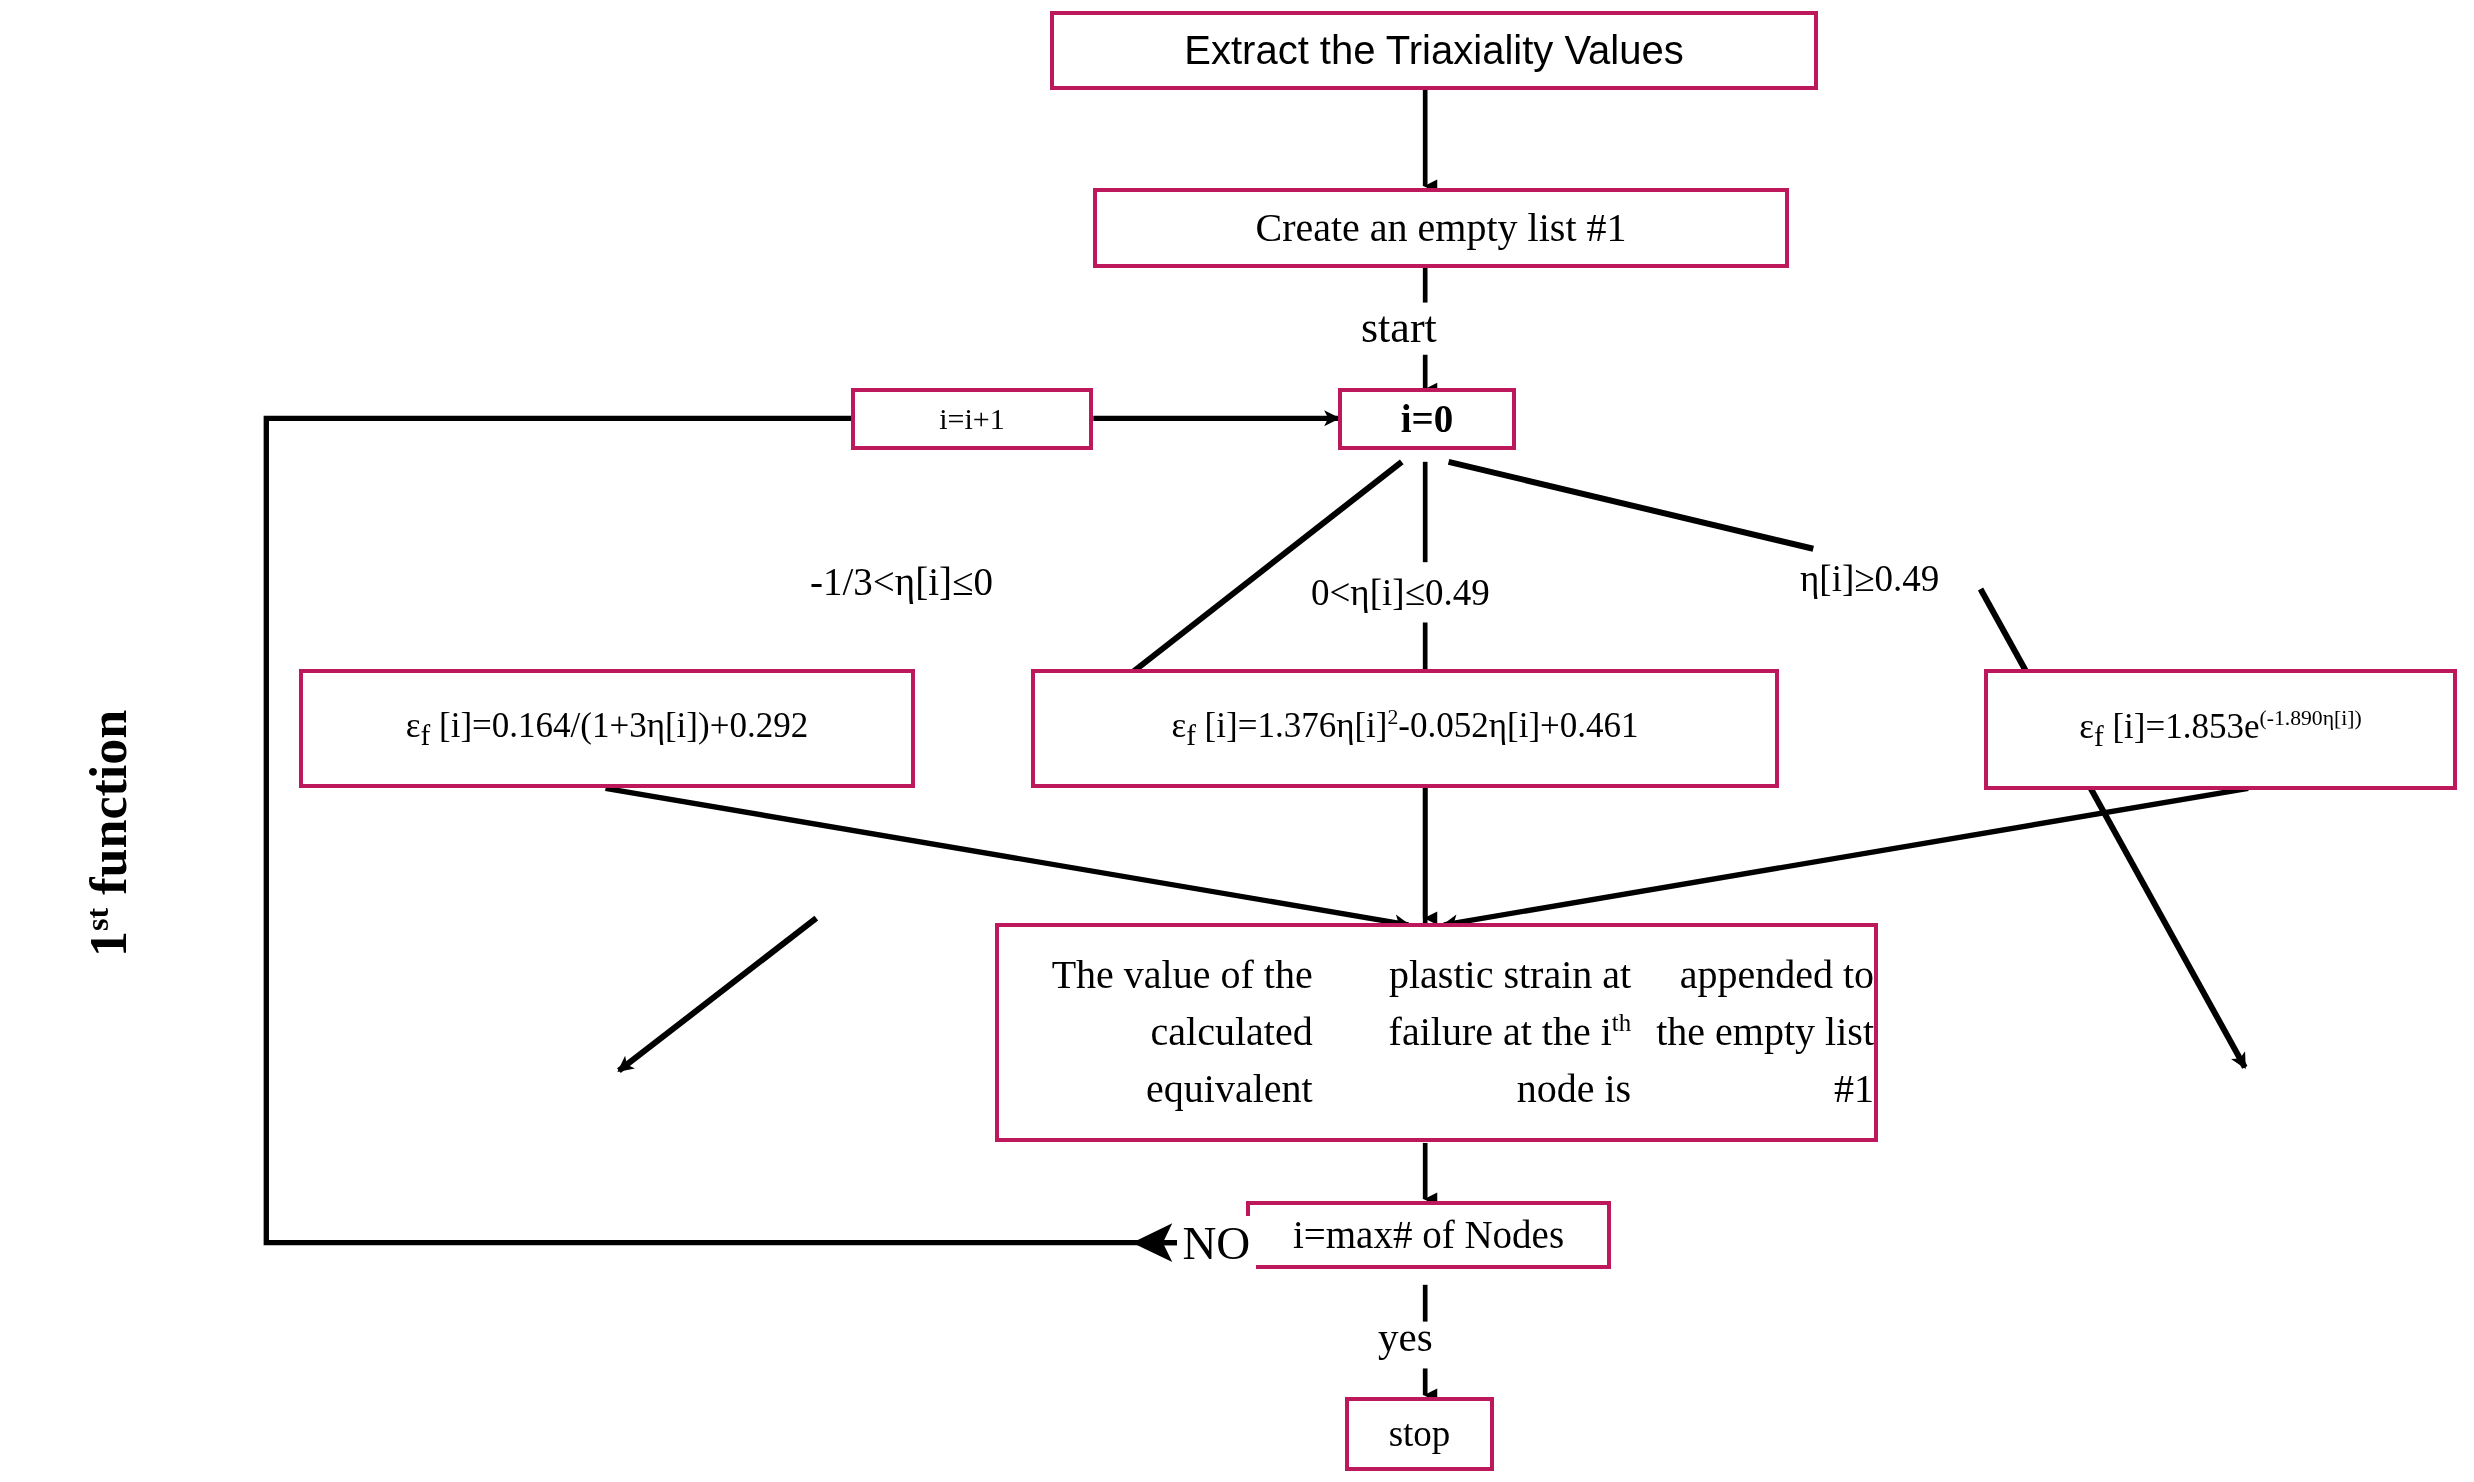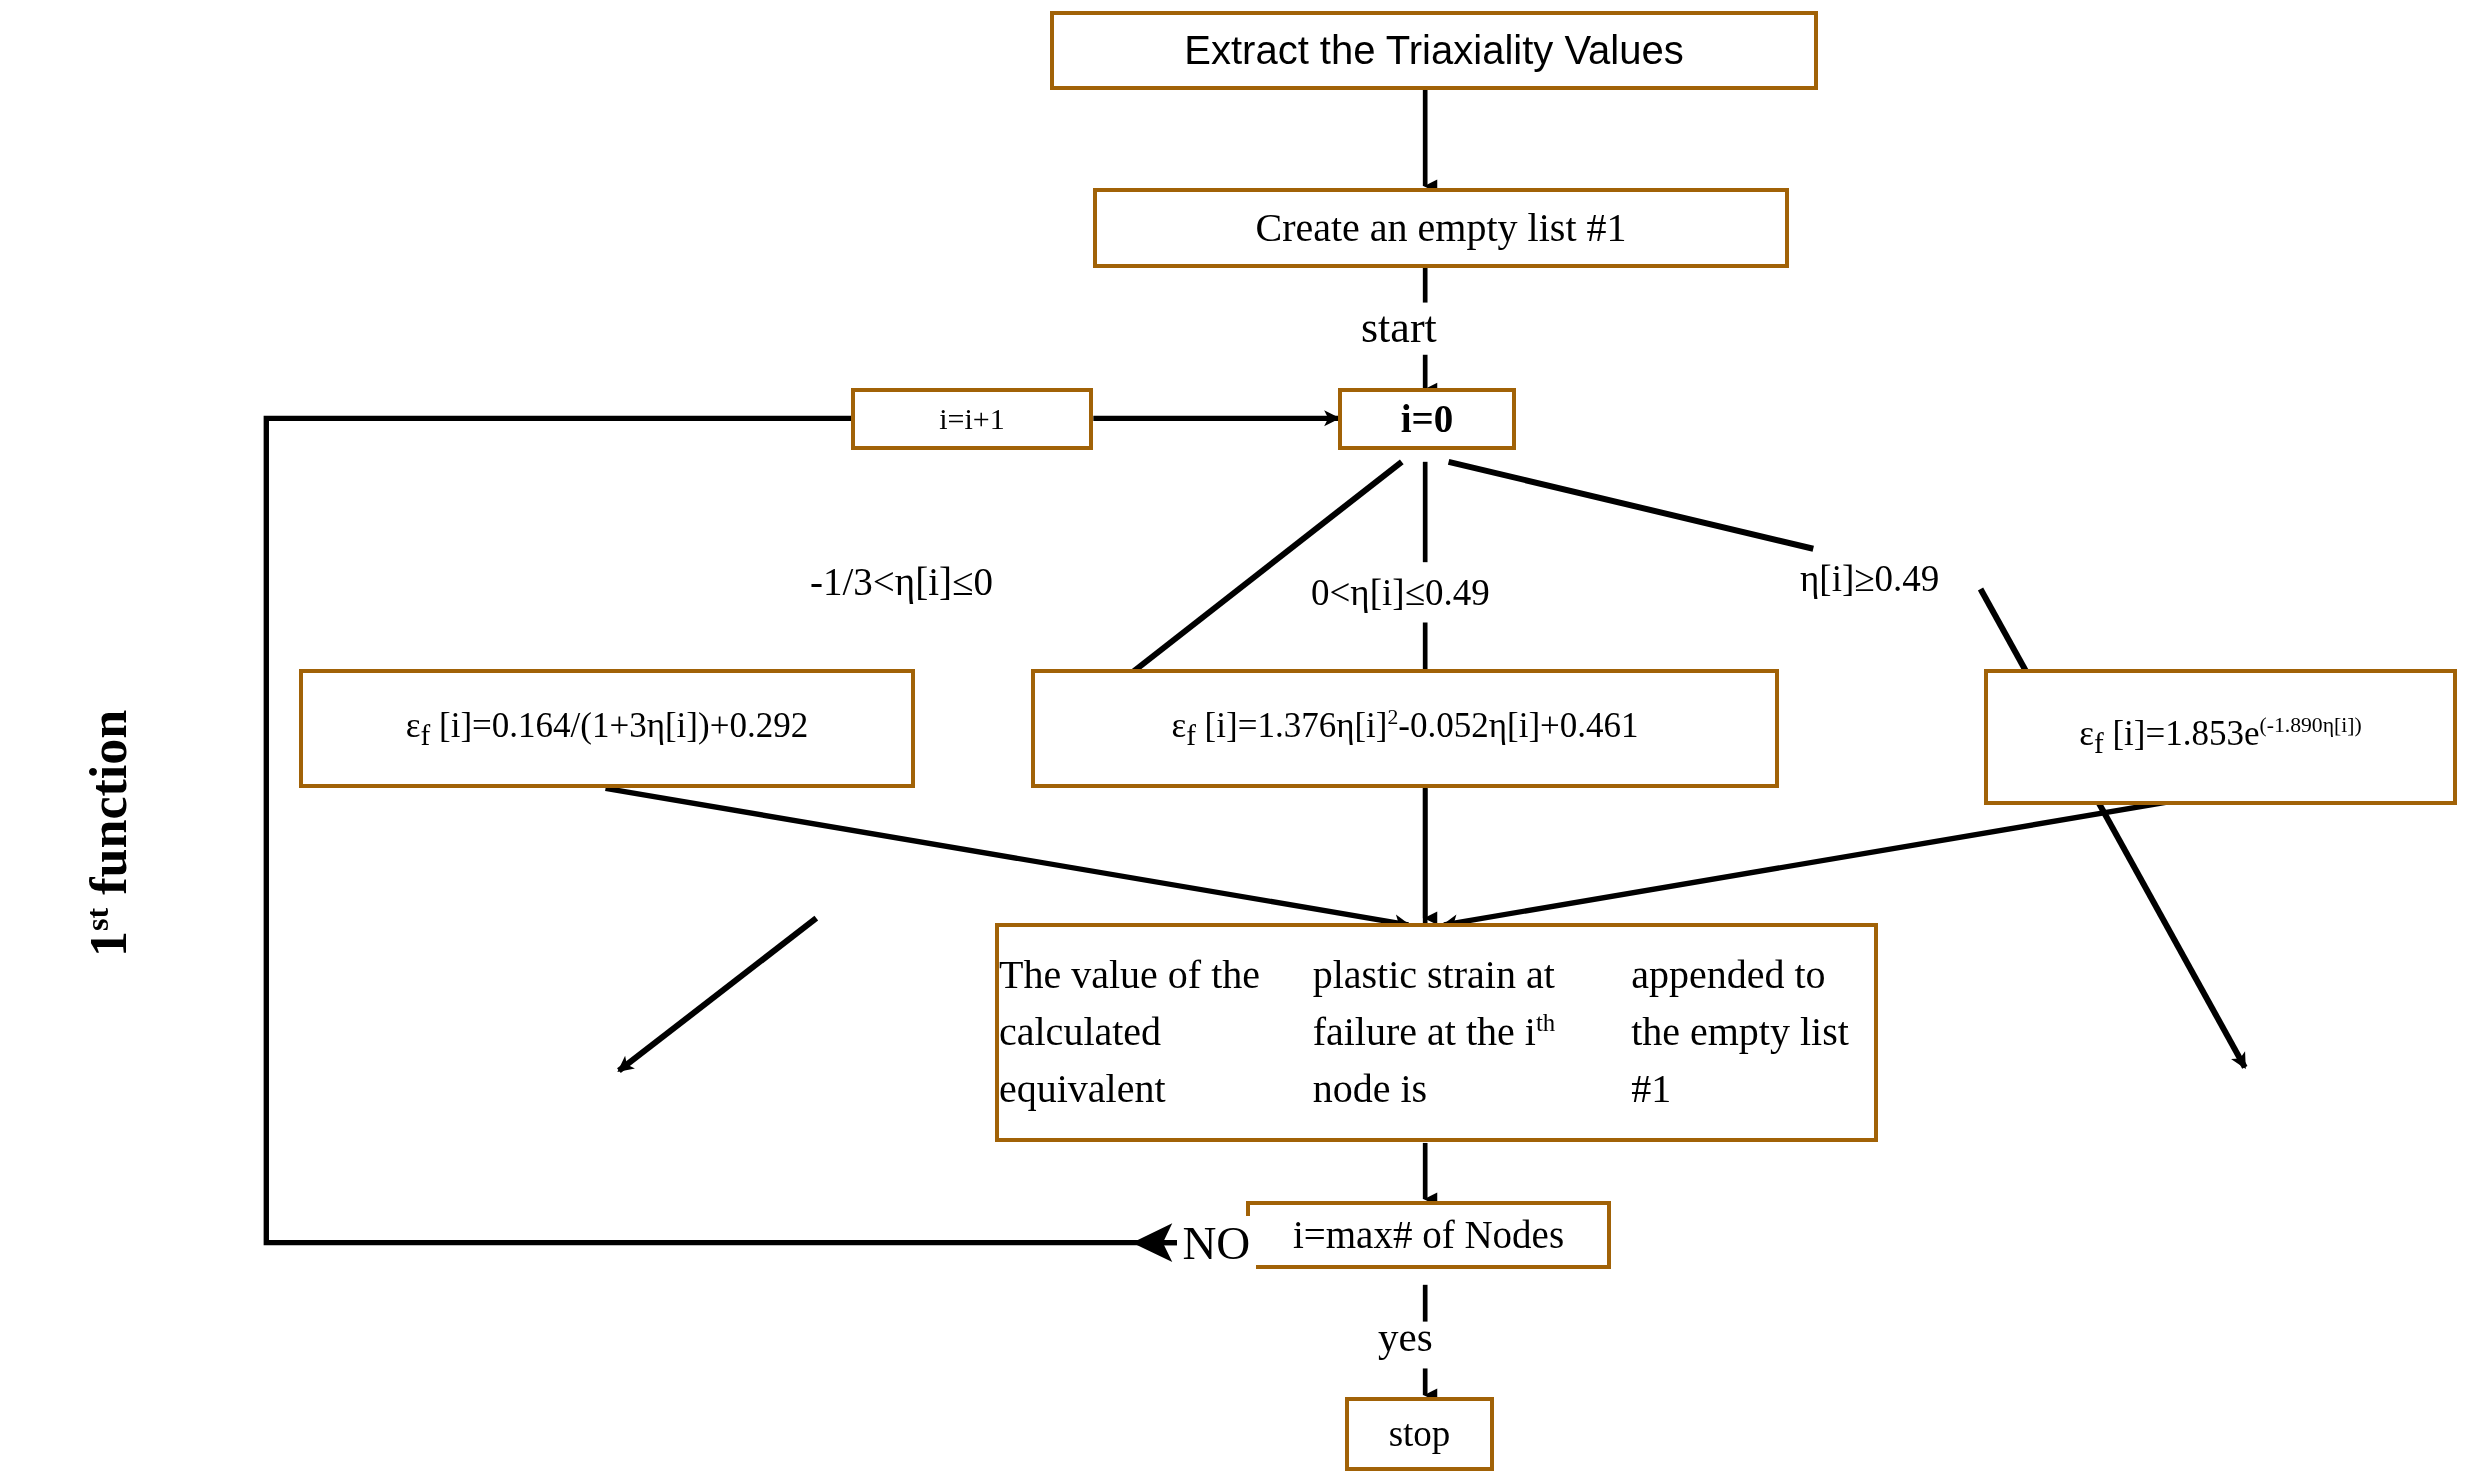--- a/index.html
+++ b/index.html
@@ -19,26 +19,26 @@
   #flow-svg {
     position: absolute;
     left: 0;
     top: 0;
     width: 2475px;
     height: 1483px;
   }
   .node {
     position: absolute;
     box-sizing: border-box;
-    border: 4px solid #a16207;
+    border: 4px solid #be185d;
     background: #ffffff;
     display: flex;
     align-items: center;
     justify-content: center;
-    text-align: left;
+    text-align: right;
     line-height: 1.42;
     font-family: "Liberation Serif", "DejaVu Serif", serif;
     z-index: 5;
   }
   .node-sans {
     font-family: "Liberation Sans", "DejaVu Sans", sans-serif;
   }
   .edge-label {
     position: absolute;
     white-space: nowrap;
@@ -157,21 +157,21 @@
       <span>ε</span><sub>f</sub><span> [i]=0.164/(1+3η[i])+0.292</span>
     </span>
   </div>
 
   <div class="node" style="left:1031px; top:669px; width:748px; height:119px; font-size:35px;">
     <span>
       <span>ε</span><sub>f</sub><span> [i]=1.376η[i]</span><sup>2</sup><span>-0.052η[i]+0.461</span>
     </span>
   </div>
 
-  <div class="node" style="left:1984px; top:669px; width:473px; height:136px; font-size:35px;">
+  <div class="node" style="left:1984px; top:669px; width:473px; height:121px; font-size:35px;">
     <span>
       <span>ε</span><sub>f</sub><span> [i]=1.853e</span><sup>(-1.890η[i])</sup>
     </span>
   </div>
 
   <div class="node" style="left:995px; top:923px; width:883px; height:219px; font-size:40px; ">
     <div>The value of the calculated equivalent</div>
     <div>
       <span>plastic strain at failure at the i</span><sup>th</sup><span> node is</span>
     </div>

